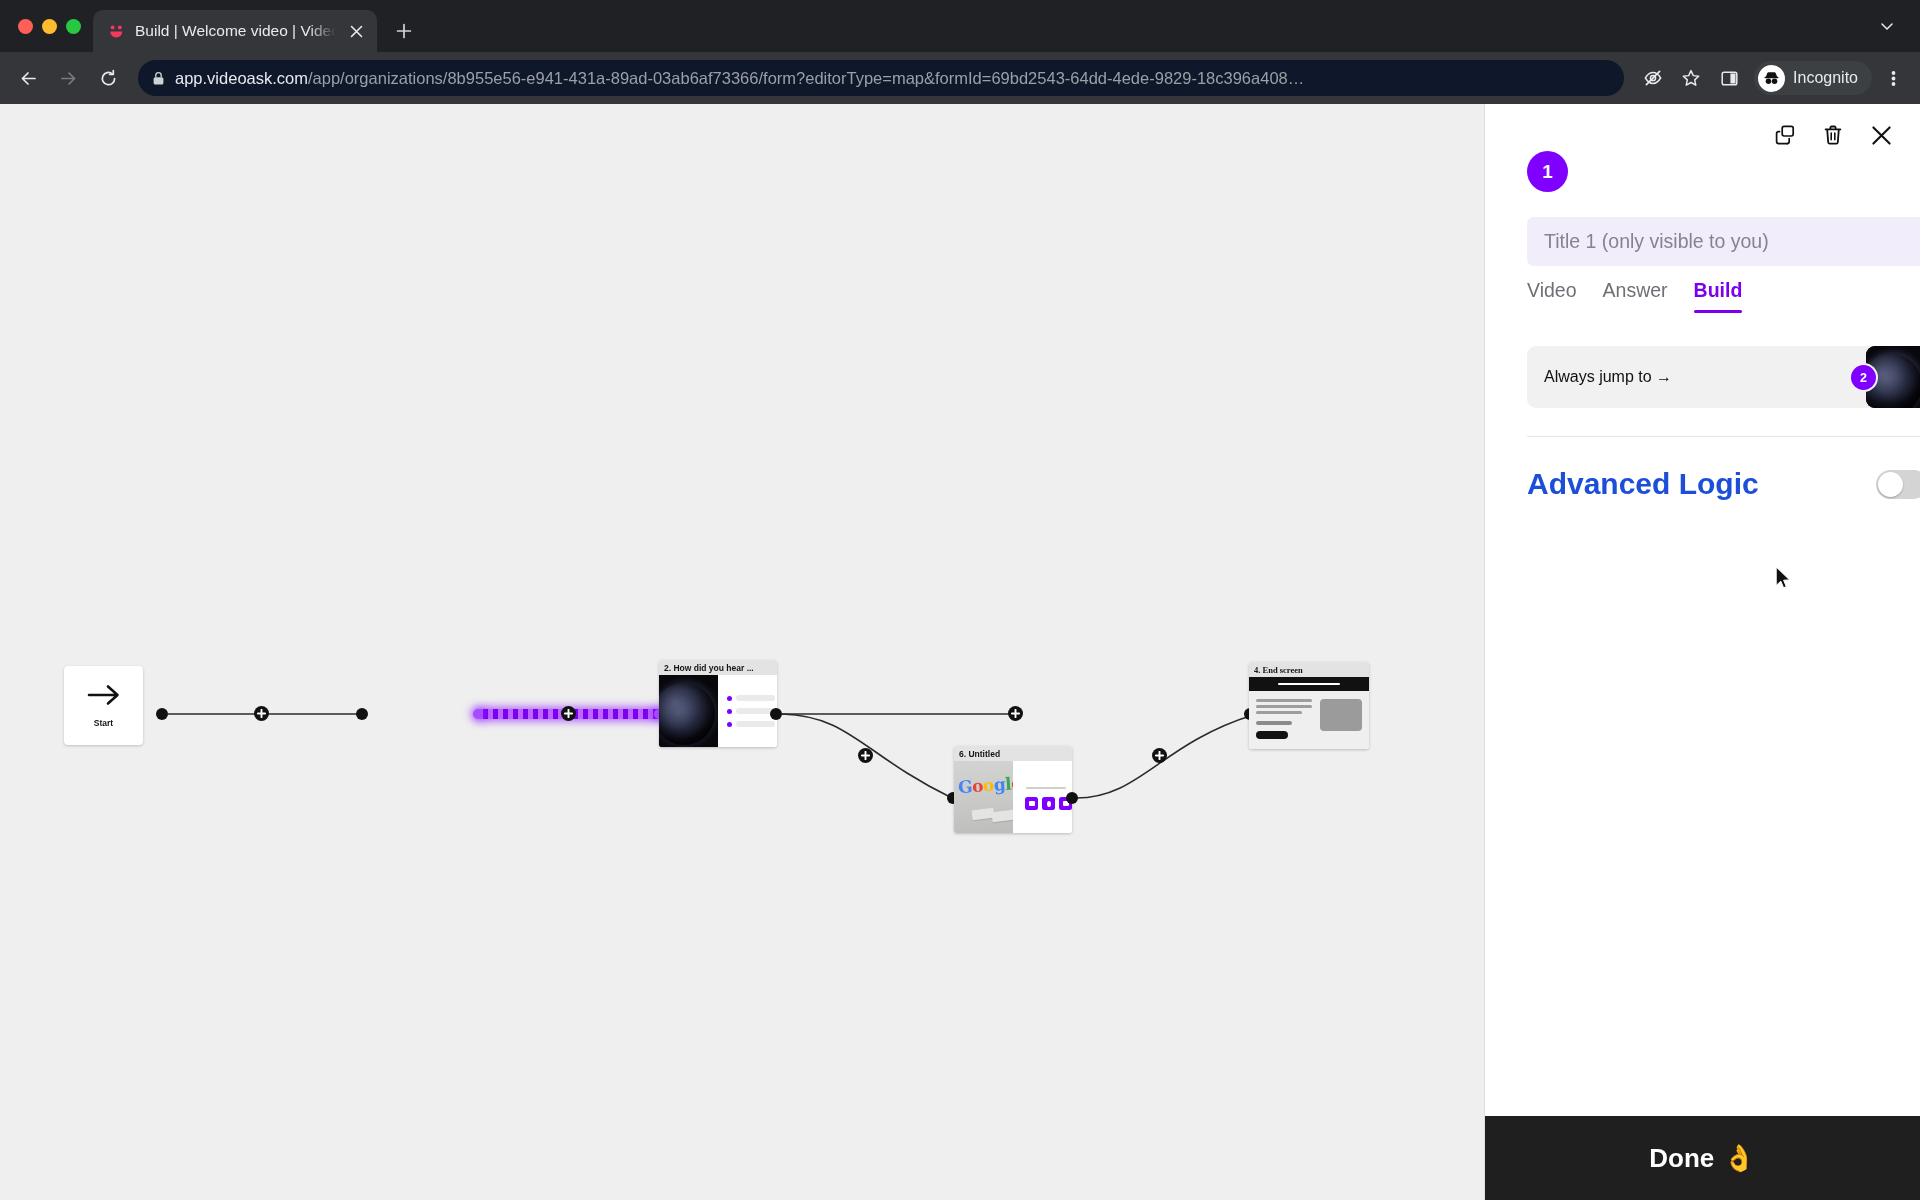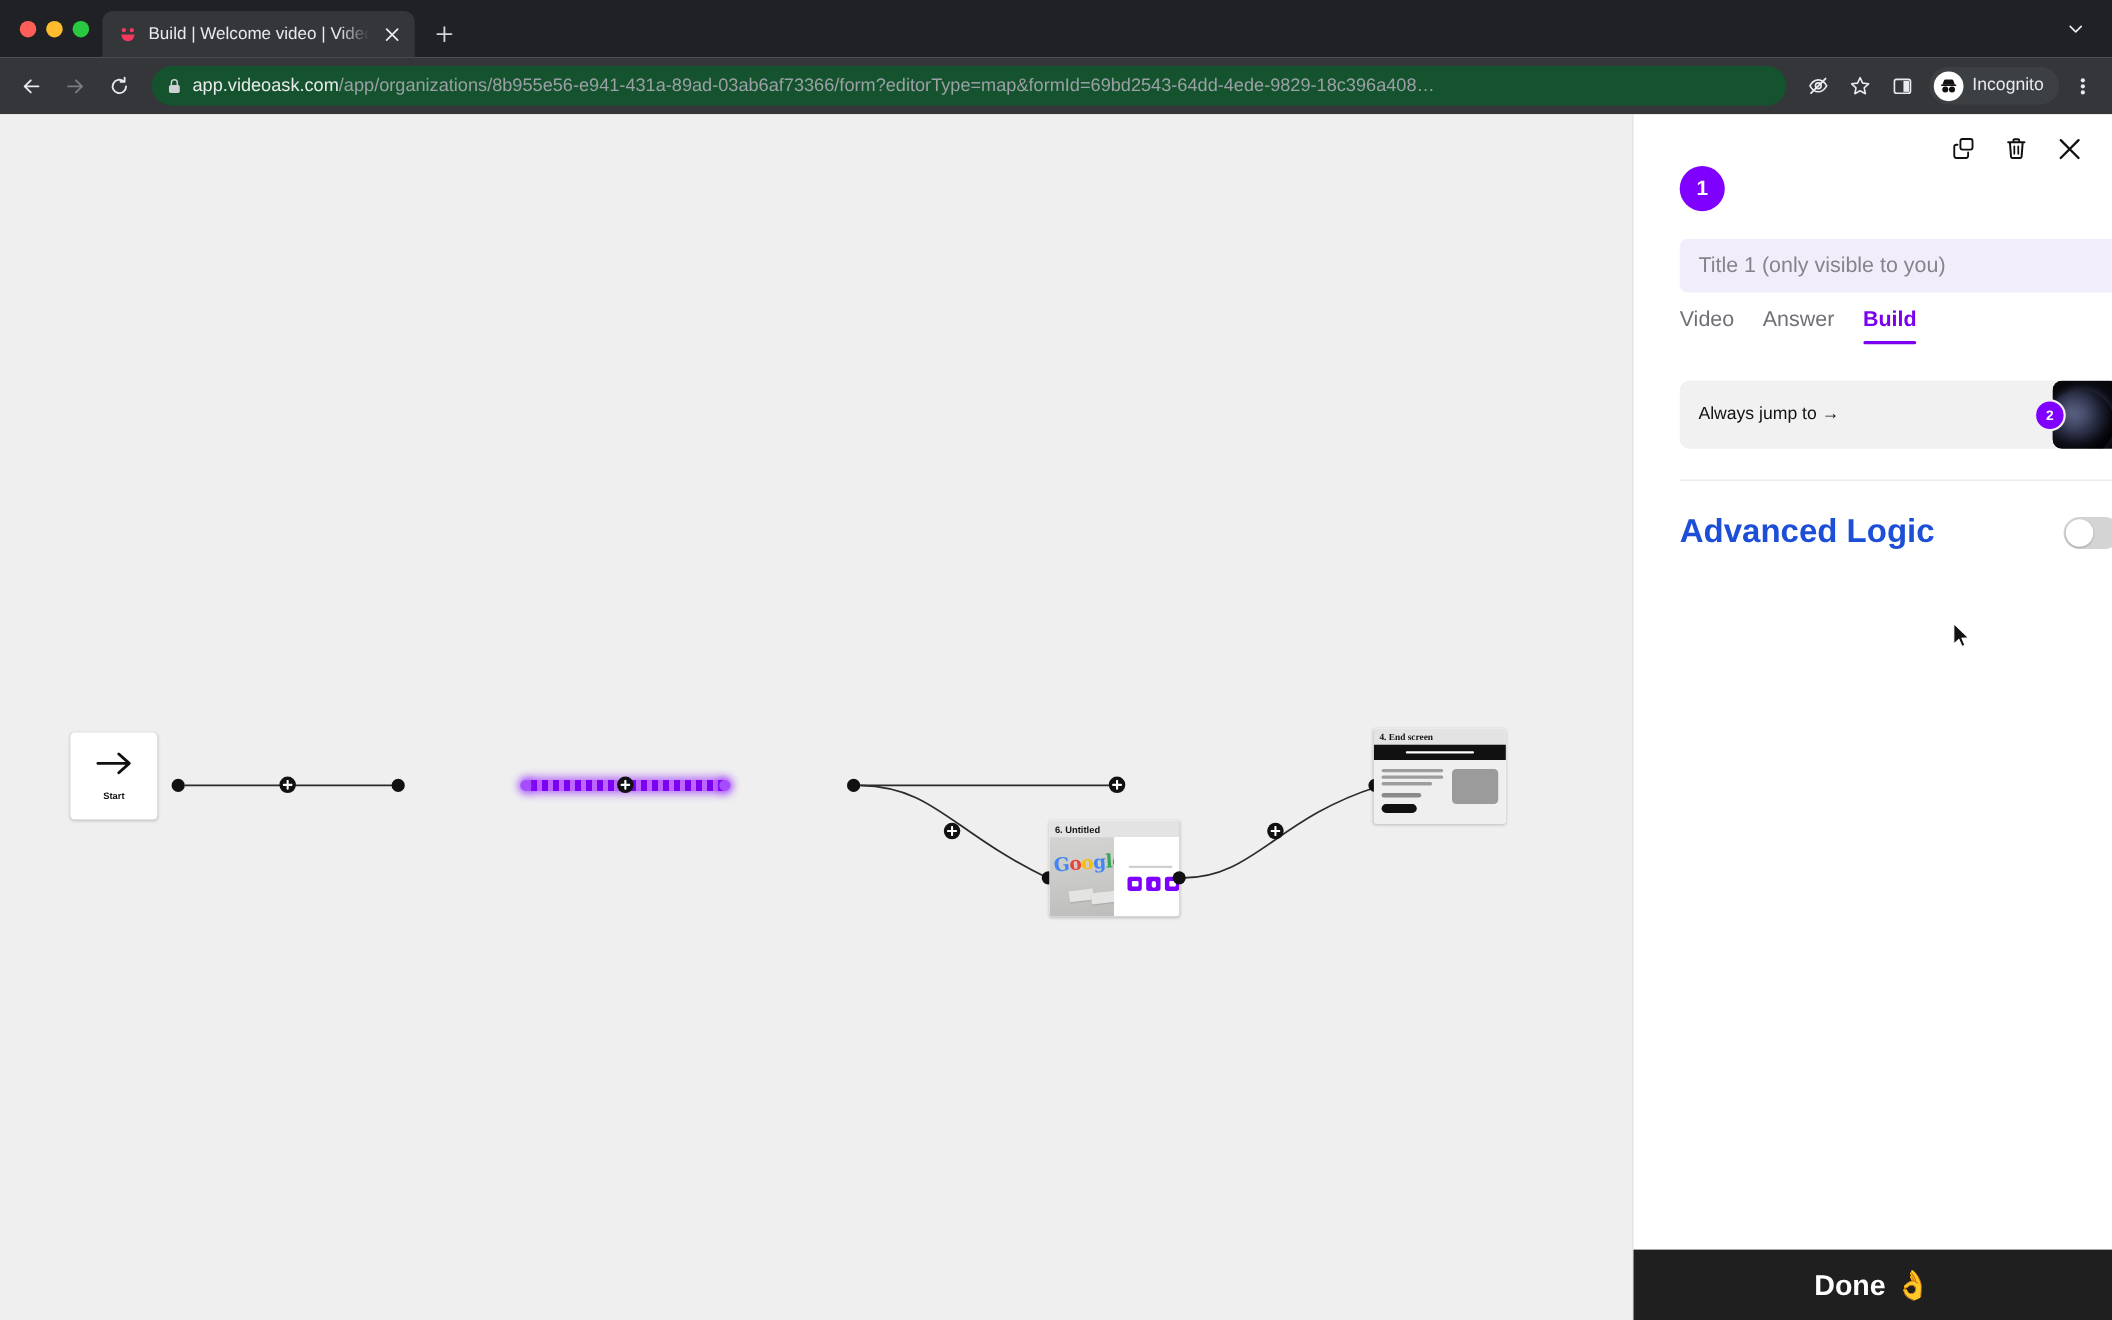--- a/index.html
+++ b/index.html
@@ -41,21 +41,21 @@
   .newtab { width: 34px; height: 34px; margin: 0 0 4px 10px; display: flex; align-items: center; justify-content: center; color: #d2d4d7; }
   .tabstrip-right { margin-left: auto; display: flex; align-items: center; height: 52px; padding-right: 16px; }
 
   .chrome-toolbar {
     height: 52px; background: #35363a;
     display: flex; align-items: center; gap: 4px; padding: 0 10px;
   }
   .nav-btn { width: 36px; height: 36px; display: flex; align-items: center; justify-content: center; border-radius: 50%; color: #e8eaed; }
   .nav-btn.disabled { color: #7a7d80; }
   .omnibox {
-    flex: 1; height: 36px; background: #14532d; border-radius: 18px;
+    flex: 1; height: 36px; background: #0f172a; border-radius: 18px;
     display: flex; align-items: center; gap: 10px; padding: 0 14px;
     margin: 0 8px; overflow: hidden; min-width: 0;
   }
   .omnibox .url {
     font-size: 16.5px; color: #e8eaed; white-space: nowrap; overflow: hidden;
     flex: 1; min-width: 0;
     -webkit-mask-image: linear-gradient(to right, #000 94%, transparent 100%);
     mask-image: linear-gradient(to right, #000 94%, transparent 100%);
   }
   .url .dim { color: #9aa0a6; }
@@ -220,21 +220,21 @@
     display: flex; align-items: center; justify-content: center; z-index: 3;
     box-shadow: 0 0 0 2px #f1f1f1;
   }
   .panel-div { width: 401px; height: 1px; background: #e6e6e6; margin-top: 28px; }
 
   .adv-row { width: 401px; margin-top: 30px; display: flex; align-items: center; justify-content: space-between; }
   .adv-label { font-size: 30px; font-weight: 700; color: #1d4ed8; }
   .toggle { width: 52px; height: 29px; border-radius: 15px; background: #d4d4d4; position: relative; }
   .toggle .knob { position: absolute; left: 2px; top: 2px; width: 25px; height: 25px; border-radius: 50%; background: #fff; box-shadow: 0 1px 2px rgba(0,0,0,.25); }
 
-  .panel-bottom { height: 64px; background: #1f1f1f; display: flex; align-items: center; justify-content: center; }
+  .panel-bottom { height: 84px; background: #1f1f1f; display: flex; align-items: center; justify-content: center; }
   .done-btn { color: #fff; font-size: 26px; font-weight: 700; display: flex; align-items: center; gap: 9px; }
 
   .cursor { position: absolute; left: 1775px; top: 462px; width: 17px; height: 24px; z-index: 40; pointer-events: none; }
 </style>
 </head>
 <body>
 
 <div id="browser">
 
   <div class="chrome-tabstrip">
@@ -380,20 +380,44 @@
             <div class="dashes"></div>
         </div>
         <div class="edge-cap" style="left:473px; top:605px;"></div>
         <div class="edge-cap" style="left:654px; top:605px;"></div>
         <div class="plus-btn" style="left:561px; top:602px;">
           <svg width="9" height="9" viewBox="0 0 9 9">
               <path d="M4.5 .8 V8.2 M.8 4.5 H8.2" stroke="#fff" stroke-width="1.9" stroke-linecap="round"></path>
             </svg>
         </div>
 
+        <div class="node" style="left:659px; top:556px;">
+          <div class="node-card" style="width:118px;">
+            <div class="node-head">2. How did you hear ...</div>
+            <div class="node-body">
+              <div class="node-thumb">
+                  <div class="thumb-space"></div>
+                </div>
+              <div class="node-pane">
+                <div class="choice" style="top:20px;">
+                    <span class="bullet"></span>
+                    <span class="bar"></span>
+                  </div>
+                <div class="choice" style="top:33px;">
+                    <span class="bullet"></span>
+                    <span class="bar"></span>
+                  </div>
+                <div class="choice" style="top:46px;">
+                    <span class="bullet"></span>
+                    <span class="bar"></span>
+                  </div>
+              </div>
+            </div>
+          </div>
+        </div>
         <div class="dot-join" style="left:770px; top:604px;"></div>
 
         <div class="plus-btn" style="left:1008px; top:602px;">
           <svg width="9" height="9" viewBox="0 0 9 9">
               <path d="M4.5 .8 V8.2 M.8 4.5 H8.2" stroke="#fff" stroke-width="1.9" stroke-linecap="round"></path>
             </svg>
         </div>
         <div class="plus-btn" style="left:858px; top:644px;">
           <svg width="9" height="9" viewBox="0 0 9 9">
               <path d="M4.5 .8 V8.2 M.8 4.5 H8.2" stroke="#fff" stroke-width="1.9" stroke-linecap="round"></path>

